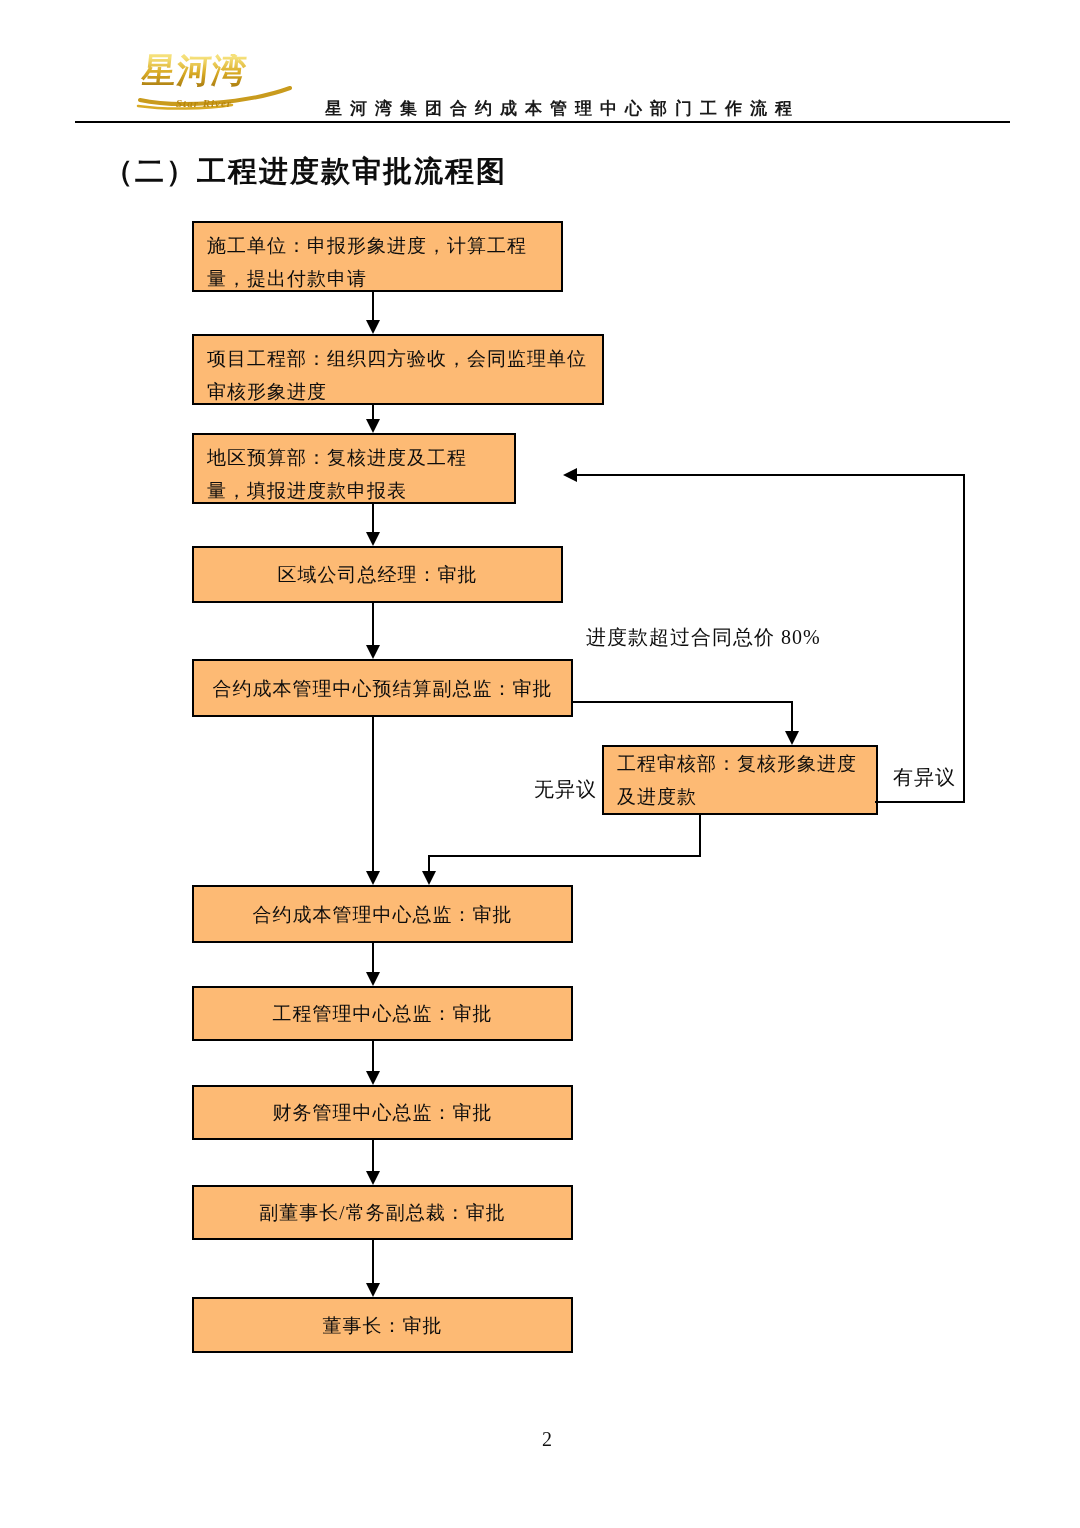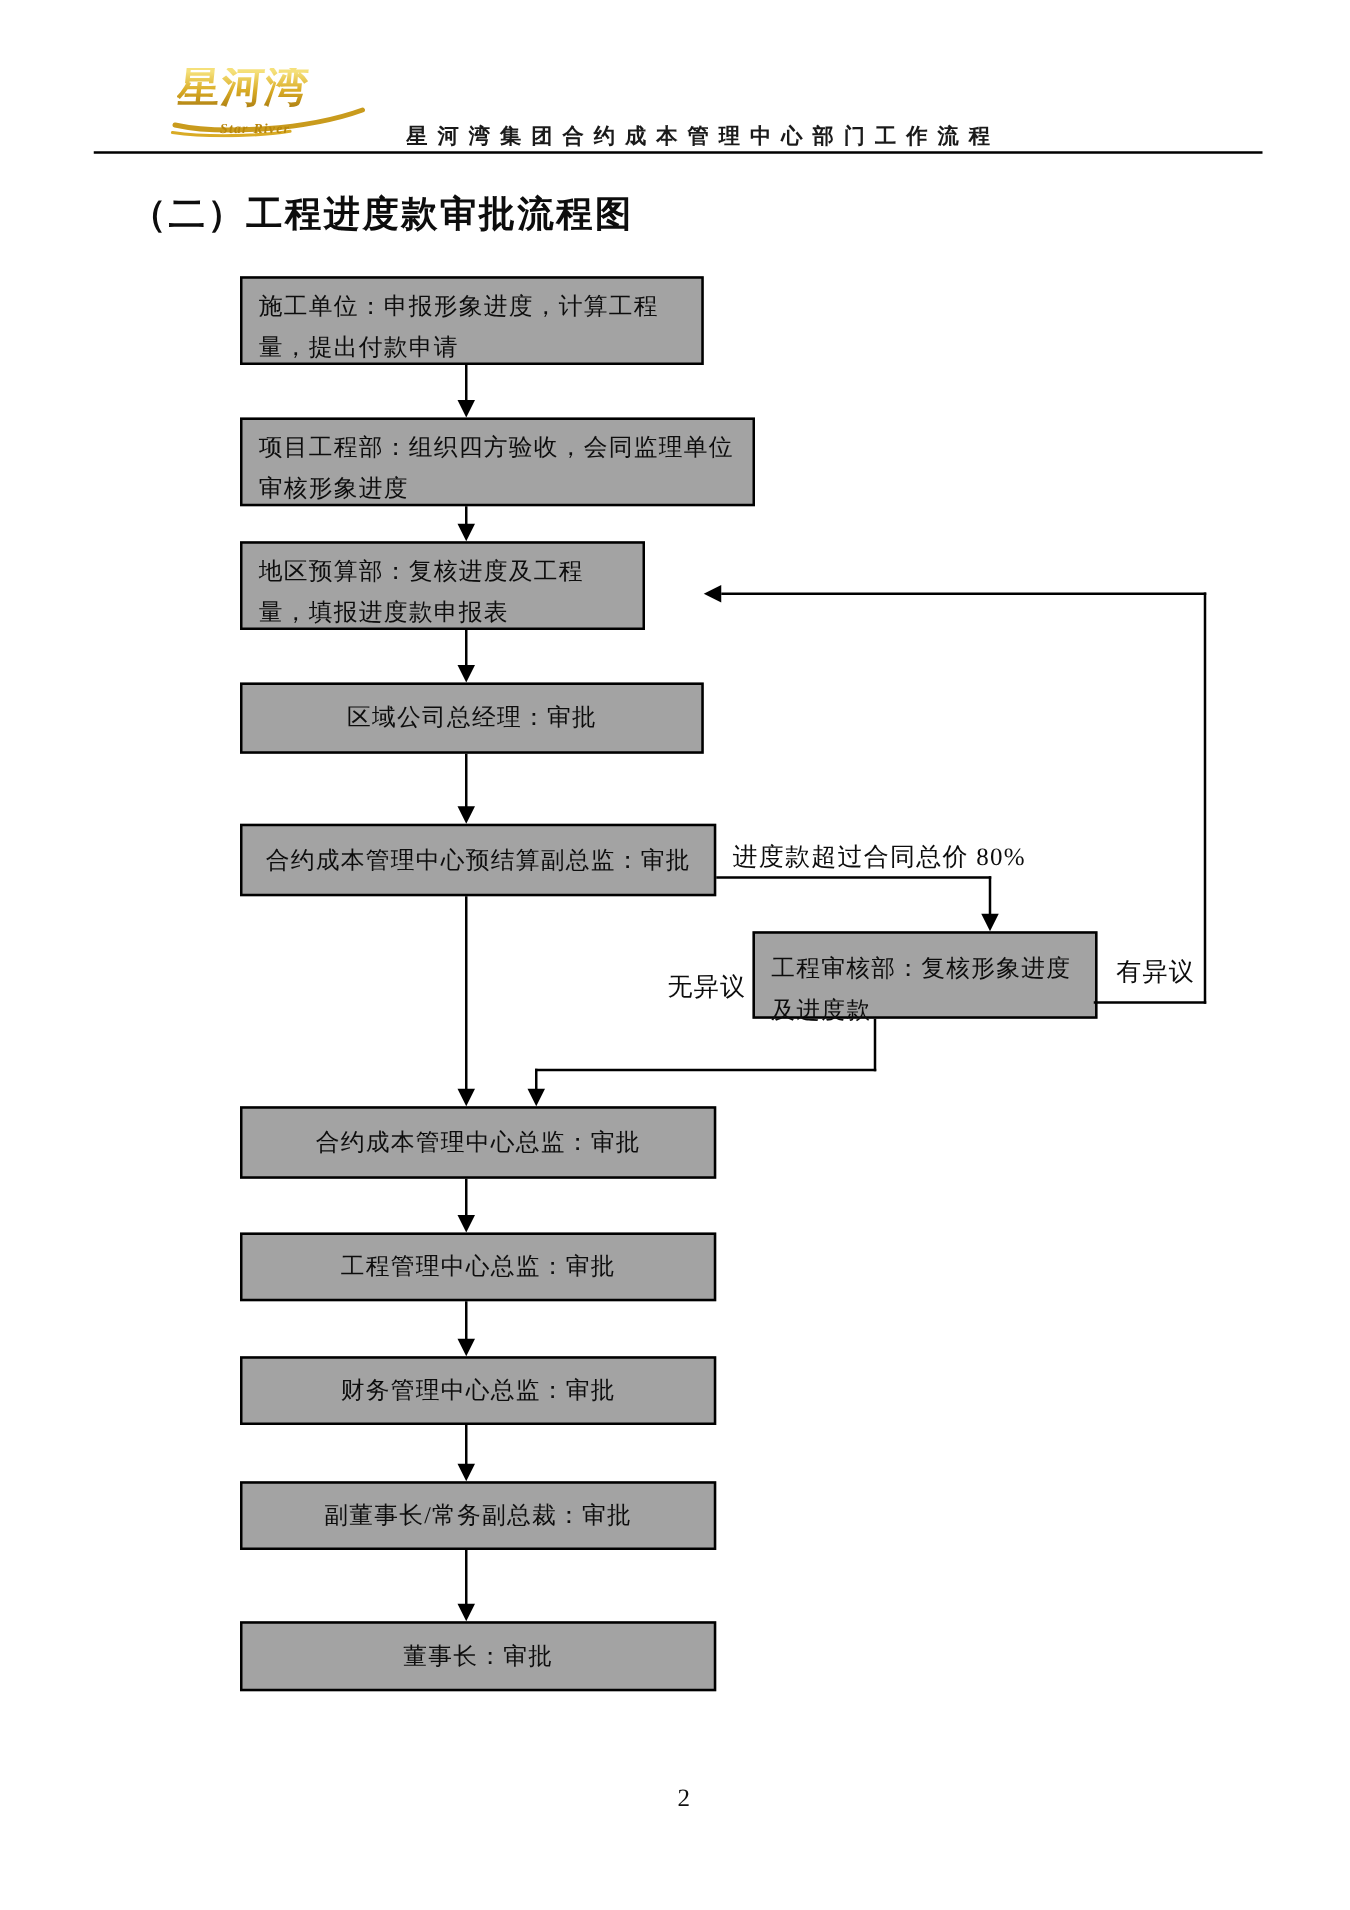--- a/index.html
+++ b/index.html
@@ -34,21 +34,21 @@
   }
   .header-rule{position:absolute;left:75px;top:121px;width:935px;height:2px;background:#000;}
   
   .section-title{
     position:absolute;left:104px;top:152px;
     font-size:29px;font-weight:bold;letter-spacing:2px;color:#0d0d0d;
     white-space:nowrap;
   }
   
   .box{
-    position:absolute;border:2px solid #000;background:#a3a3a3;
+    position:absolute;border:2px solid #000;background:#fdba74;
     font-size:19px;line-height:33px;letter-spacing:1px;color:#0d0d0d;
     box-sizing:border-box;
   }
   .box.left{padding:6px 13px 0 13px;text-align:left;}
   .box.center{display:flex;align-items:center;justify-content:center;text-align:center;}
   
   .vline,.hline{position:absolute;background:#000;}
   .arrow-down{position:absolute;width:0;height:0;
     border-left:7px solid transparent;border-right:7px solid transparent;
     border-top:14px solid #000;}
@@ -76,21 +76,21 @@
   <div class="header-title">星河湾集团合约成本管理中心部门工作流程</div>
   <div class="header-rule"></div>
 
   <div class="section-title">（二）工程进度款审批流程图</div>
 
   <div class="box left" style="left:192px;top:221px;width:371px;height:71px;">施工单位：申报形象进度，计算工程量，提出付款申请</div>
   <div class="box left" style="left:192px;top:334px;width:412px;height:71px;">项目工程部：组织四方验收，会同监理单位审核形象进度</div>
   <div class="box left" style="left:192px;top:433px;width:324px;height:71px;">地区预算部：复核进度及工程量，填报进度款申报表</div>
   <div class="box center" style="left:192px;top:546px;width:371px;height:57px;">区域公司总经理：审批</div>
   <div class="box center" style="left:192px;top:659px;width:381px;height:58px;">合约成本管理中心预结算副总监：审批</div>
-  <div class="box left" style="left:602px;top:745px;width:276px;height:70px;padding-top:12px;">工程审核部：复核形象进度及进度款</div>
+  <div class="box left" style="left:602px;top:745px;width:276px;height:70px;padding-top:0;">工程审核部：复核形象进度及进度款</div>
   <div class="box center" style="left:192px;top:885px;width:381px;height:58px;">合约成本管理中心总监：审批</div>
   <div class="box center" style="left:192px;top:986px;width:381px;height:55px;text-align:right;">工程管理中心总监：审批</div>
   <div class="box center" style="left:192px;top:1085px;width:381px;height:55px;">财务管理中心总监：审批</div>
   <div class="box center" style="left:192px;top:1185px;width:381px;height:55px;">副董事长/常务副总裁：审批</div>
   <div class="box center" style="left:192px;top:1297px;width:381px;height:56px;">董事长：审批</div>
 
   <div>
     <div class="vline" style="left:372px;top:292px;width:2px;height:29px;"></div>
     <div class="arrow-down" style="left:366px;top:320px;"></div>
   </div>
@@ -140,19 +140,19 @@
     <div class="arrow-down" style="left:422px;top:871px;"></div>
   </div>
 
   <div>
     <div class="hline" style="left:875px;top:801px;width:90px;height:2px;"></div>
     <div class="vline" style="left:963px;top:474px;width:2px;height:329px;"></div>
     <div class="hline" style="left:577px;top:474px;width:388px;height:2px;"></div>
     <div class="arrow-left" style="left:563px;top:468px;"></div>
   </div>
 
-  <div class="flow-label" style="left:586px;top:672px;text-align:center;">进度款超过合同总价 80%</div>
+  <div class="flow-label" style="left:586px;top:624px;text-align:center;">进度款超过合同总价 80%</div>
   <div class="flow-label" style="left:893px;top:764px;">有异议</div>
   <div class="flow-label" style="left:534px;top:776px;">无异议</div>
 
   <div class="page-number">2</div>
 
 </div>
 
 </body></html>

